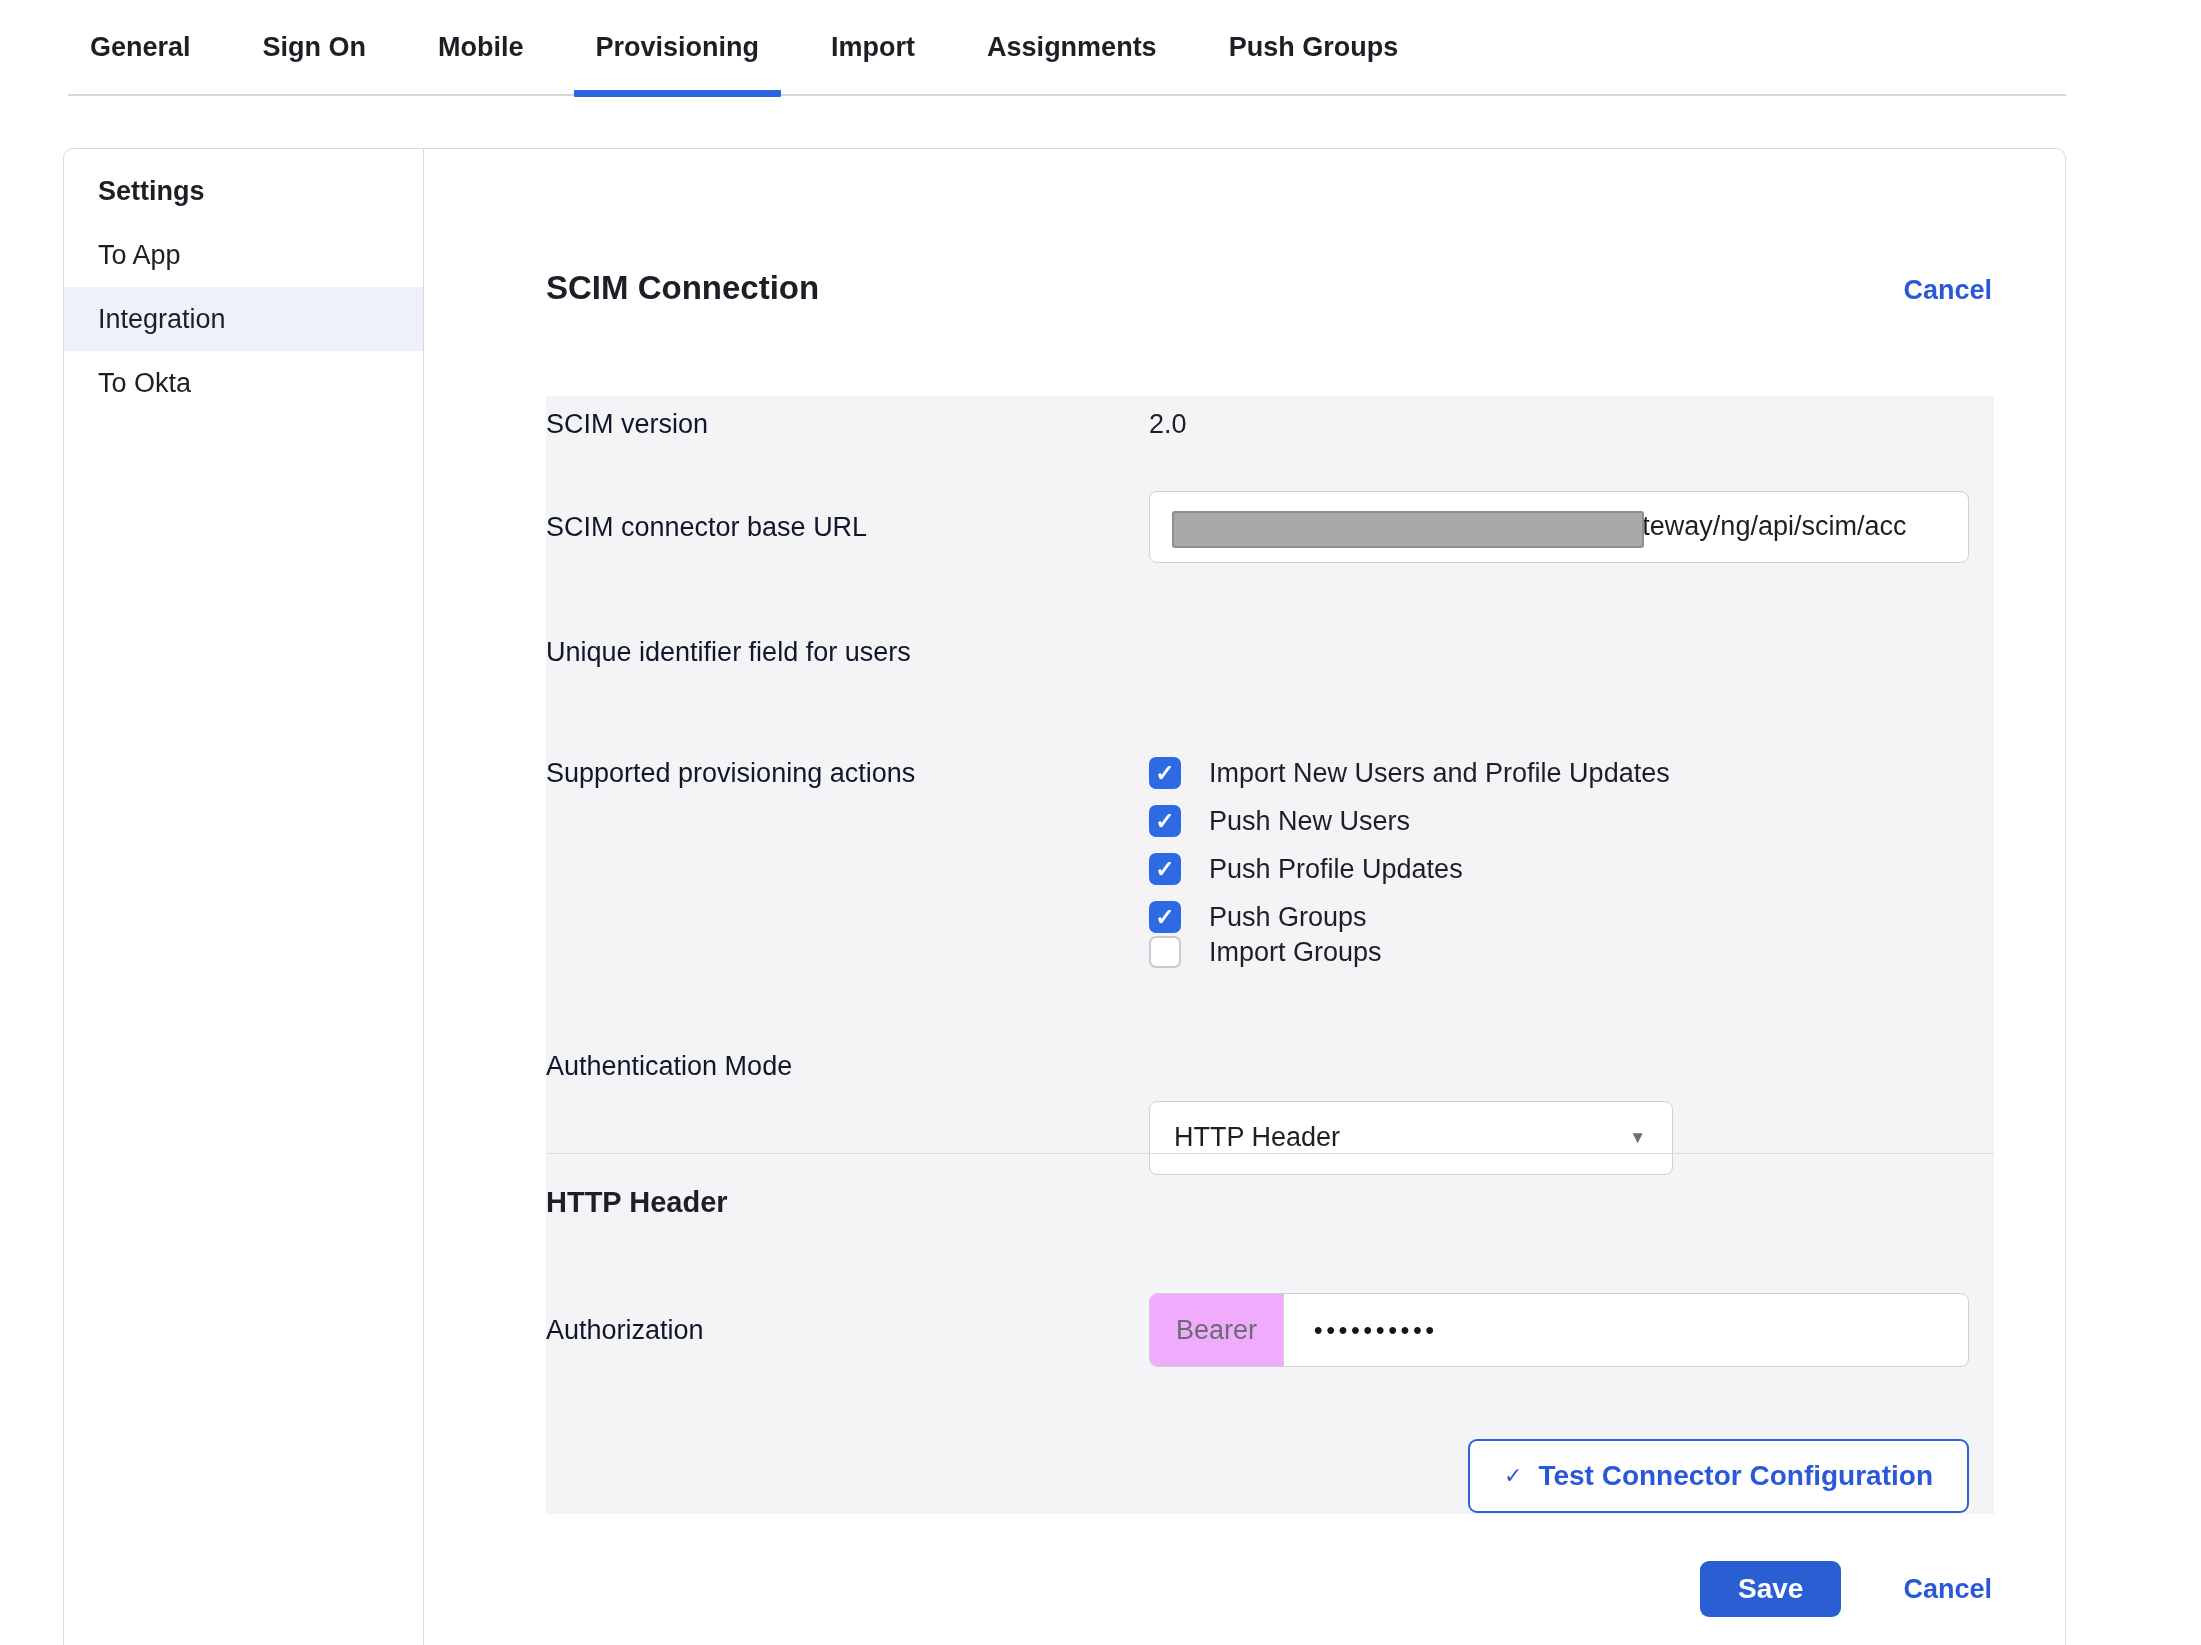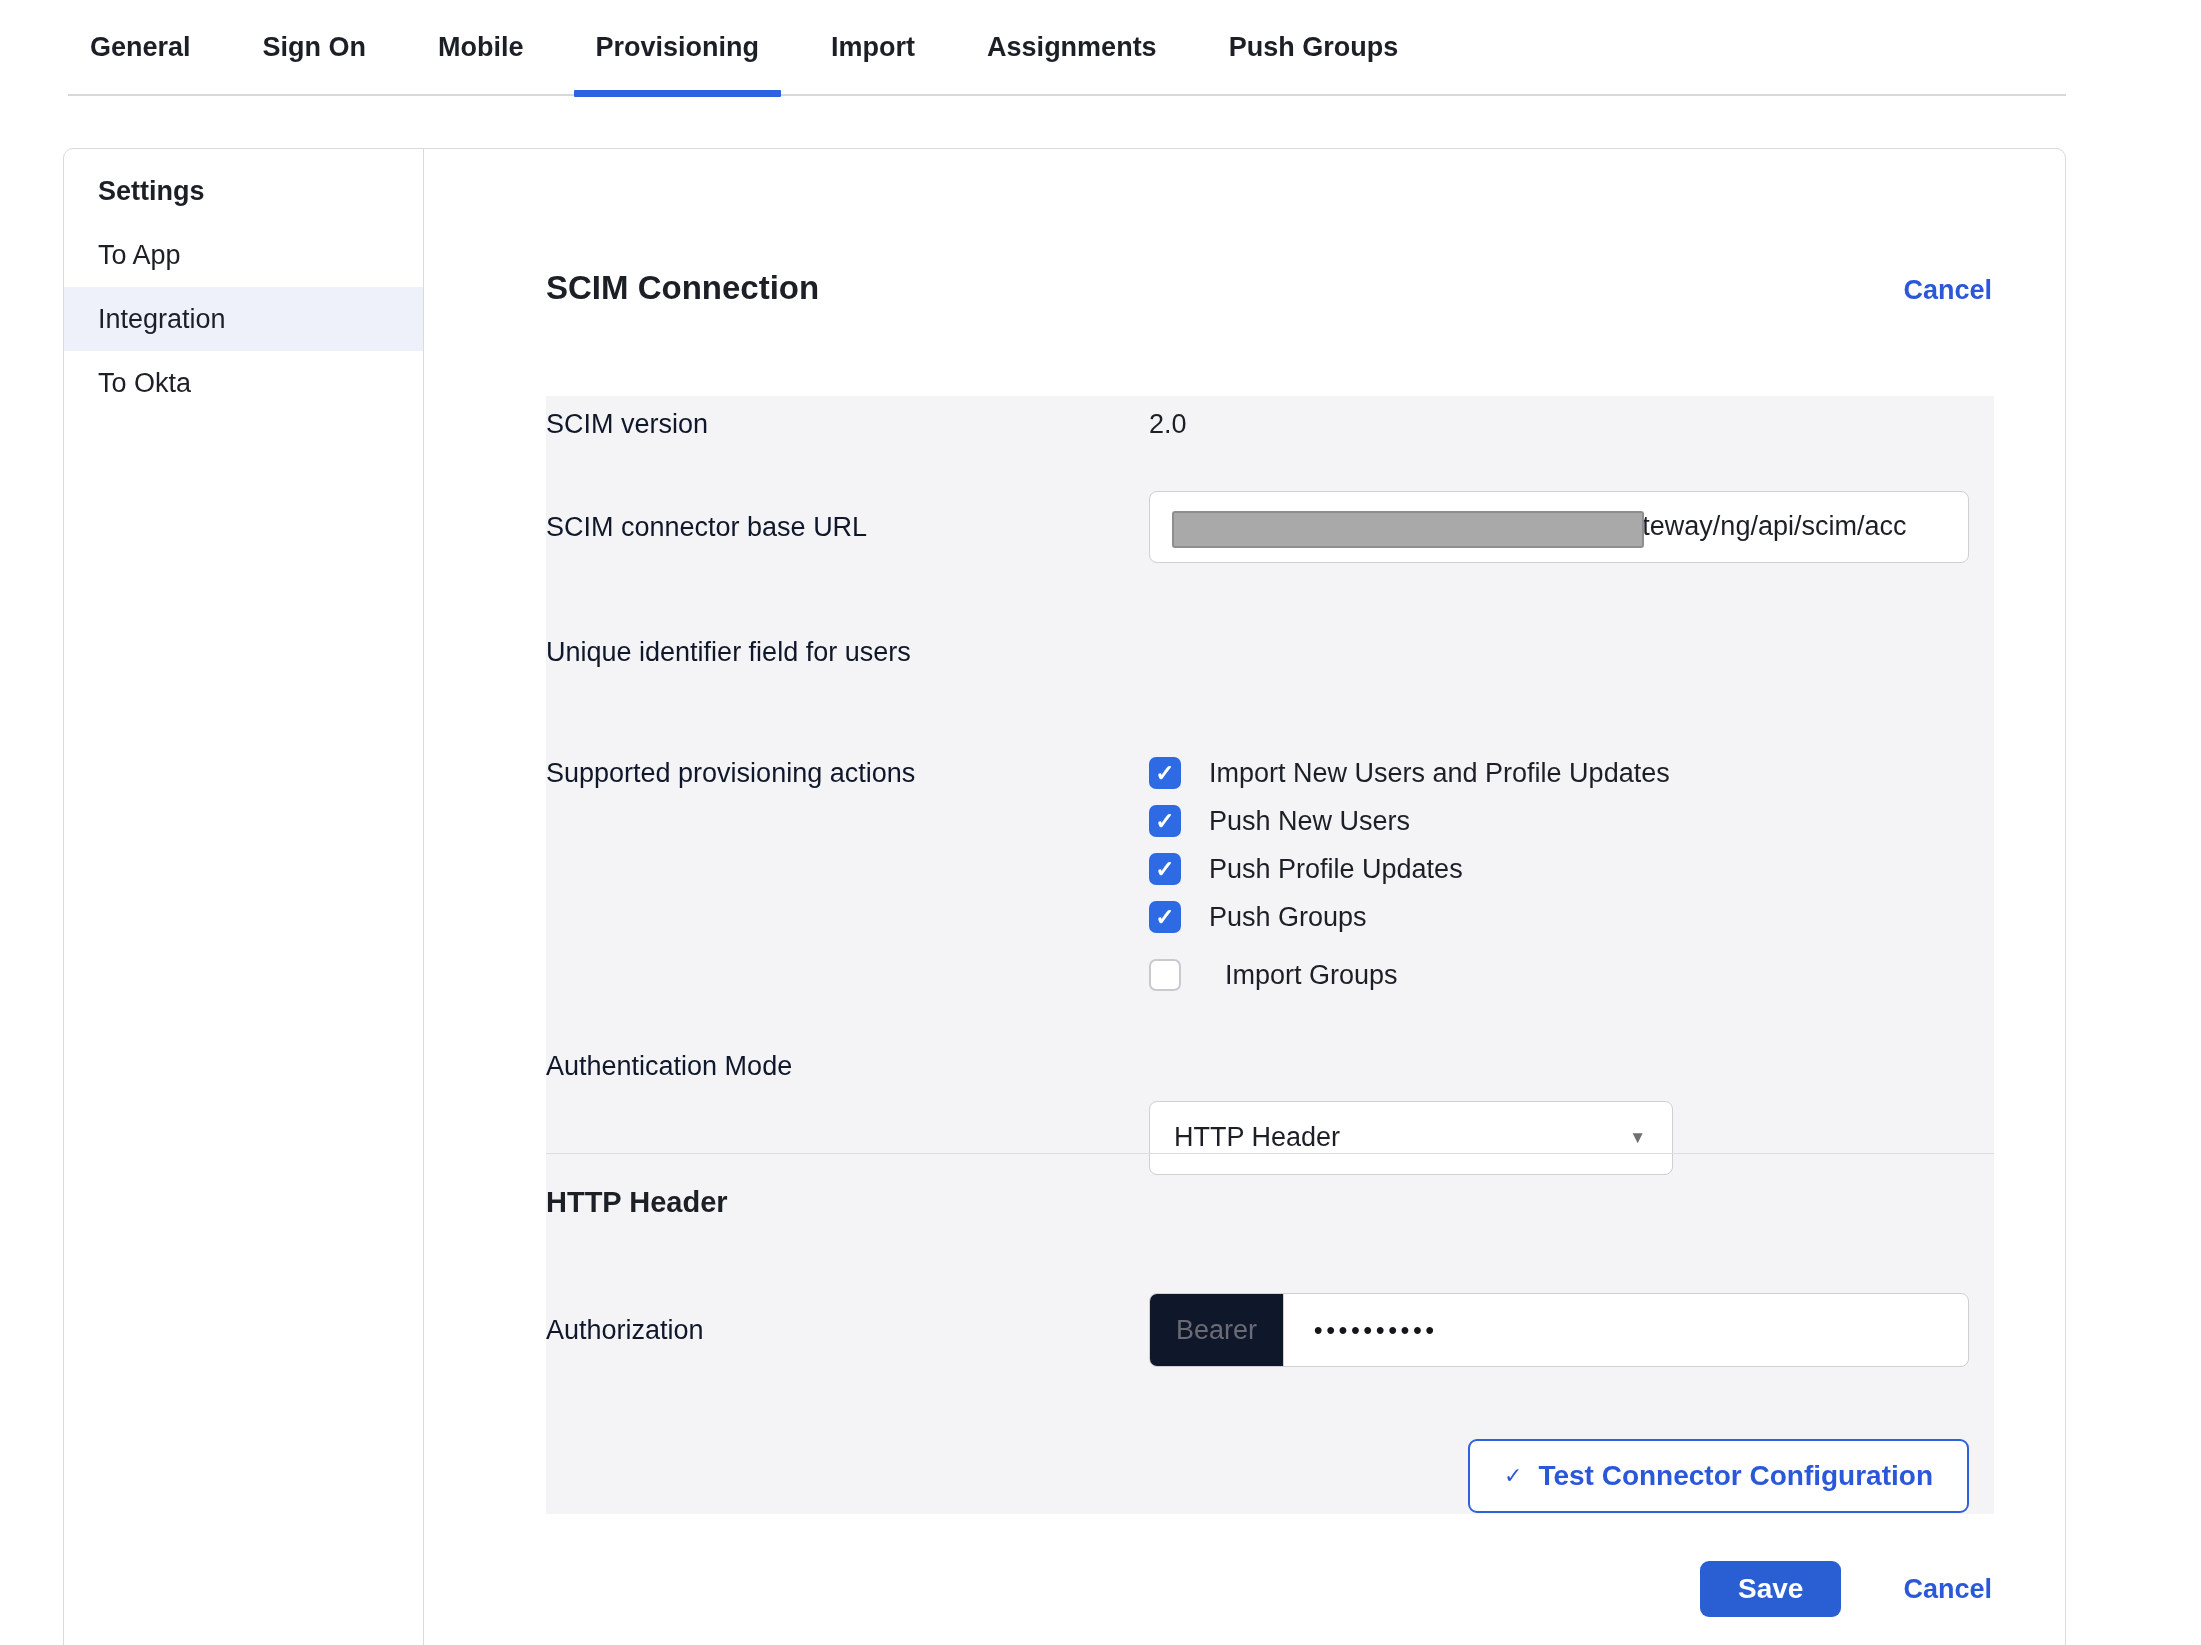--- a/index.html
+++ b/index.html
@@ -101,21 +101,21 @@
   .divider { position:absolute; left:0; top:757px; width:100%; height:0; border-top:1.5px solid #dddde1; }
   .section-title { position:absolute; left:0; top:790px; font-size:29px; font-weight:700; }
 
   
   .auth-group {
     position:absolute; left:603px; top:897px; width:820px; height:74px;
     border:1.5px solid #cfcfd4; border-radius:8px; display:flex; overflow:hidden;
     background:#fff;
   }
   .auth-prefix {
-    width:134px; flex:0 0 auto; background:#0f172a; color:#6b6b73;
+    width:134px; flex:0 0 auto; background:#f0abfc; color:#6b6b73;
     border-right:1.5px solid #cfcfd4; font-size:27px;
     display:flex; align-items:center; padding-left:26px;
   }
   .auth-secret {
     flex:1; display:flex; align-items:center; padding-left:30px;
     font-size:24px; font-weight:700; letter-spacing:4px; color:#16161a; cursor:text;
   }
 
   
   .test-btn {
@@ -198,21 +198,21 @@
               <span class="cb-check">✓</span>
             </span>
             <span class="cb-label">Push Profile Updates</span>
           </div>
           <div class="cb-row" style="top: 497px;">
             <span class="cb-box checked">
               <span class="cb-check">✓</span>
             </span>
             <span class="cb-label">Push Groups</span>
           </div>
-          <div class="cb-row" style="top: 555px; gap: 16px;">
+          <div class="cb-row" style="top: 532px;">
             <span class="cb-box unchecked"></span>
             <span class="cb-label">Import Groups</span>
           </div>
         </div>
 
       <div class="row-label" style="top:633px; line-height:74px;">Authentication Mode</div>
       <div class="ctl dropdown" style="top:633px;">
         <span>HTTP Header</span>
         <span class="caret">▼</span>
       </div>

